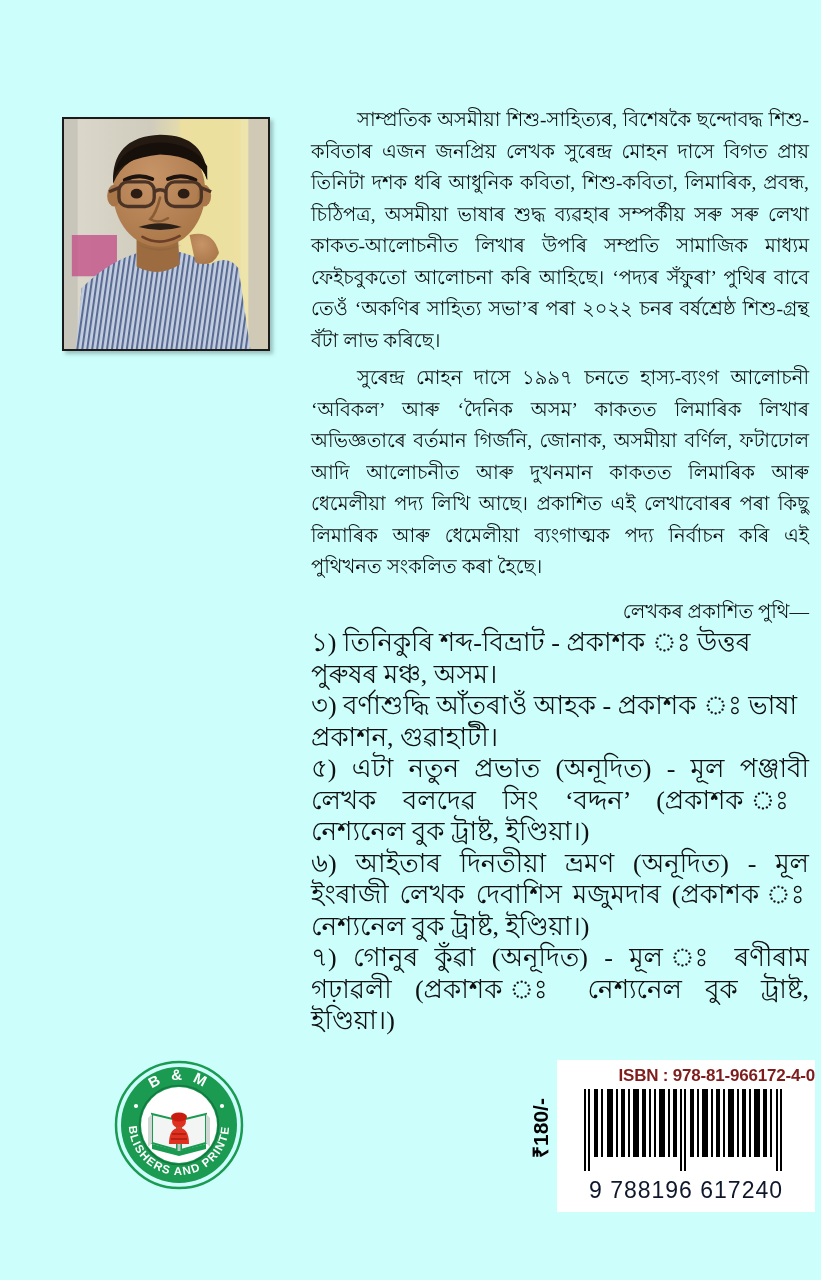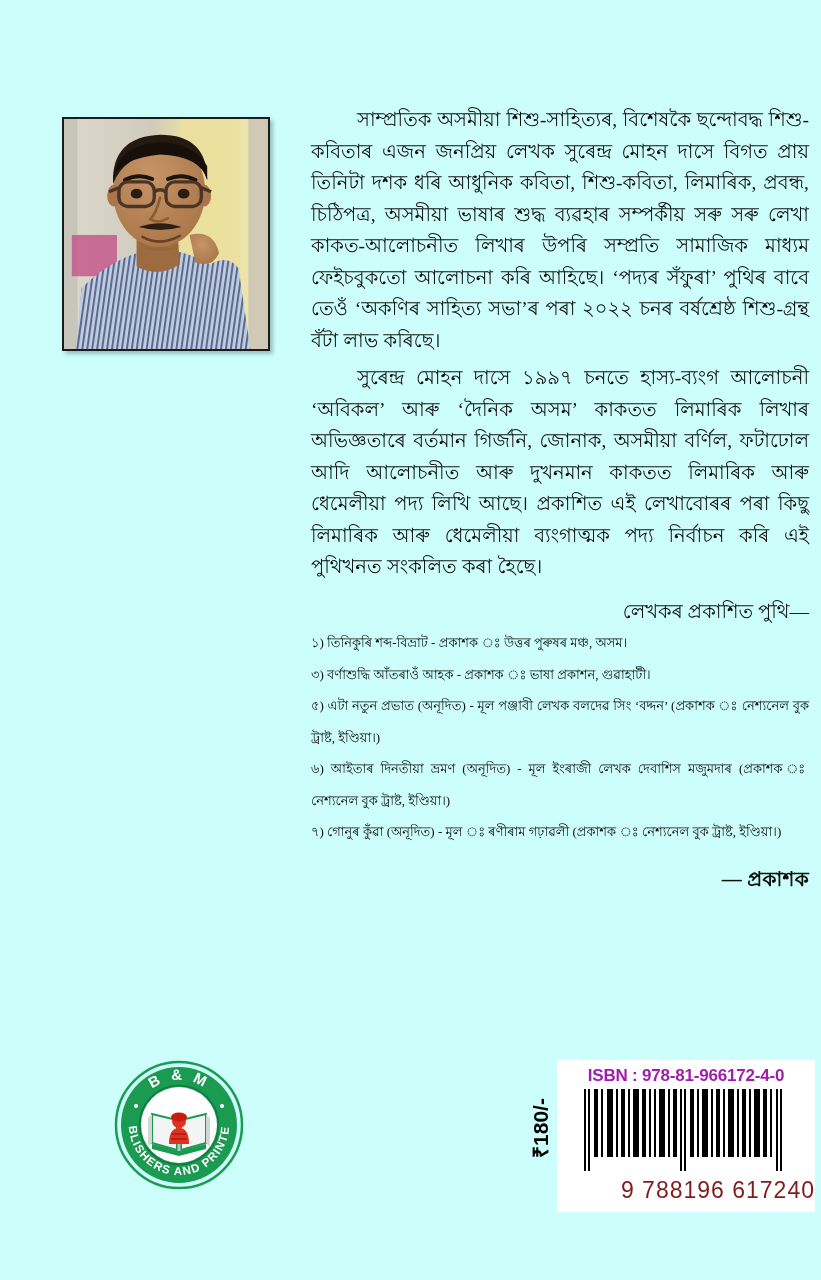--- a/index.html
+++ b/index.html
@@ -68,21 +68,21 @@
     text-align: right;
   }
 
   .book-list {
     list-style: none;
     margin: 0;
     padding: 0;
   }
   .book-item {
     font-family: "Liberation Serif", "DejaVu Serif", serif;
-    font-size: 13px;
+    font-size: 26px;
     line-height: 31.5px;
     color: #101010;
     text-align: justify;
     text-justify: inter-word;
     margin: 0;
   }
   .book-item.single { text-align: left; }
 
   .publisher-credit {
     font-family: "Liberation Serif", "DejaVu Serif", serif;
@@ -108,44 +108,44 @@
   
   .barcode-block {
     position: absolute;
     left: 557px;
     top: 1060px;
     width: 258px;
     height: 152px;
     background: #ffffff;
   }
   .isbn-line {
-    text-align: center;
+    text-align: right;
     font-family: "Liberation Sans", sans-serif;
     font-weight: bold;
     font-size: 17px;
-    color: #a21caf;
+    color: #7f1d1d;
     padding-top: 6px;
     letter-spacing: -0.2px;
   }
   .barcode-bars {
     margin: 3px auto 0 auto;
     width: 208px;
     height: 82px;
     display: block;
   }
   .barcode-digits {
     position: absolute;
     left: 0;
     right: 0;
     bottom: 8px;
-    text-align: right;
+    text-align: center;
     font-family: "Liberation Sans", sans-serif;
     font-size: 23px;
     font-weight: normal;
-    color: #7f1d1d;
+    color: #0f172a;
     letter-spacing: 1px;
   }
 
   .price-tag {
     position: absolute;
     left: 520px;
     top: 1068px;
     width: 38px;
     height: 110px;
   }

